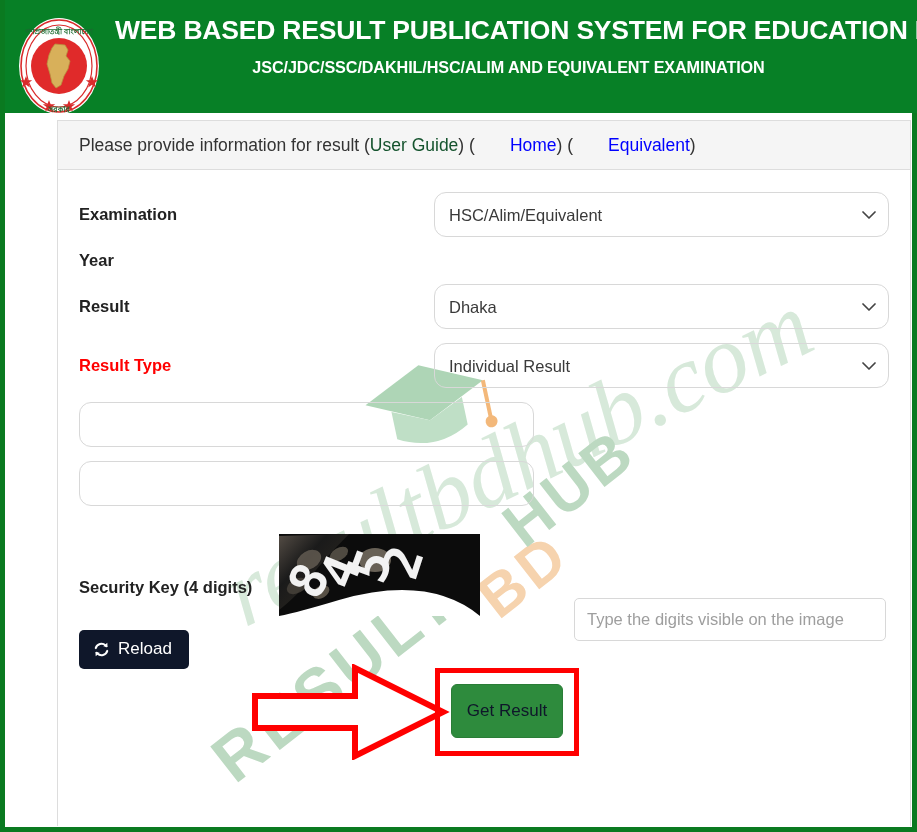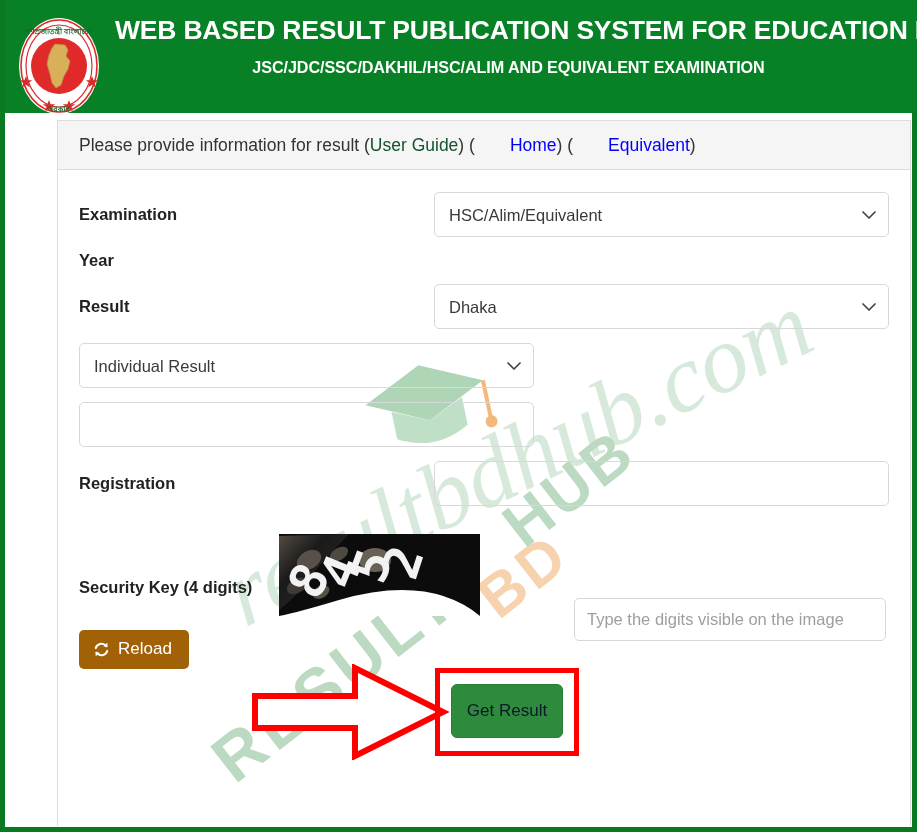--- a/index.html
+++ b/index.html
@@ -128,21 +128,21 @@
   .field-wrap { flex: 1; position: relative; }
 
   select.form-ctrl, input.form-ctrl {
     width: 455px;
     height: 45px;
     font-family: "Liberation Sans", sans-serif;
     font-size: 16.5px;
     color: #3a3a3a;
     background: transparent;
     border: 1px solid #d8d8d8;
-    border-radius: 5px;
+    border-radius: 12px;
     padding: 0 34px 0 14px;
     outline: none;
     -webkit-appearance: none;
     -moz-appearance: none;
     appearance: none;
   }
   input.form-ctrl { padding-right: 14px; }
   input.form-ctrl::placeholder { color: #9a9a9a; }
 
   .select-wrap { position: relative; display: inline-block; }
@@ -171,21 +171,21 @@
   #captcha-image {
     position: absolute;
     left: 200px; top: 0;
     width: 201px; height: 82px;
     background: #ffffff;
     overflow: hidden;
   }
   #reload-button {
     position: absolute;
     left: 0; top: 96px;
-    background: #a16207;
+    background: #0f172a;
     border: none;
     border-radius: 5px;
     color: #ffffff;
     font-family: "Liberation Sans", sans-serif;
     font-size: 17px;
     padding: 9px 17px 10px 14px;
     display: inline-flex;
     align-items: center;
     gap: 8px;
     cursor: pointer;
@@ -334,38 +334,38 @@
           <div class="select-wrap">
             <select class="form-ctrl" id="sel-board"><option>Dhaka</option></select>
             <svg class="chev" viewBox="0 0 14 9">
                 <path d="M1 1.5 L7 7.5 L13 1.5" fill="none" stroke="#444" stroke-width="1.7" stroke-linecap="round" stroke-linejoin="round"></path>
               </svg>
           </div>
         </div>
       </div>
 
       <div class="form-row">
+        <div class="form-label required">Result Type</div>
         <div class="field-wrap">
           <div class="select-wrap">
             <select class="form-ctrl" id="sel-result-type"><option>Individual Result</option></select>
             <svg class="chev" viewBox="0 0 14 9">
                 <path d="M1 1.5 L7 7.5 L13 1.5" fill="none" stroke="#444" stroke-width="1.7" stroke-linecap="round" stroke-linejoin="round"></path>
               </svg>
           </div>
         </div>
       </div>
 
       <div class="form-row">
         <div class="field-wrap">
           <input class="form-ctrl" type="text" id="inp-roll" placeholder="" style="">
         </div>
       </div>
 
       <div class="form-row">
-        <div class="form-label">Registration</div>
         <div class="field-wrap">
           <input class="form-ctrl" type="text" id="inp-registration" placeholder="" style="">
         </div>
       </div>
 
       <div id="security-row">
         <div id="security-label">Security Key (4 digits)</div>
 
         <div id="captcha-image">
           <svg viewBox="0 0 201 82" width="201" height="82">

